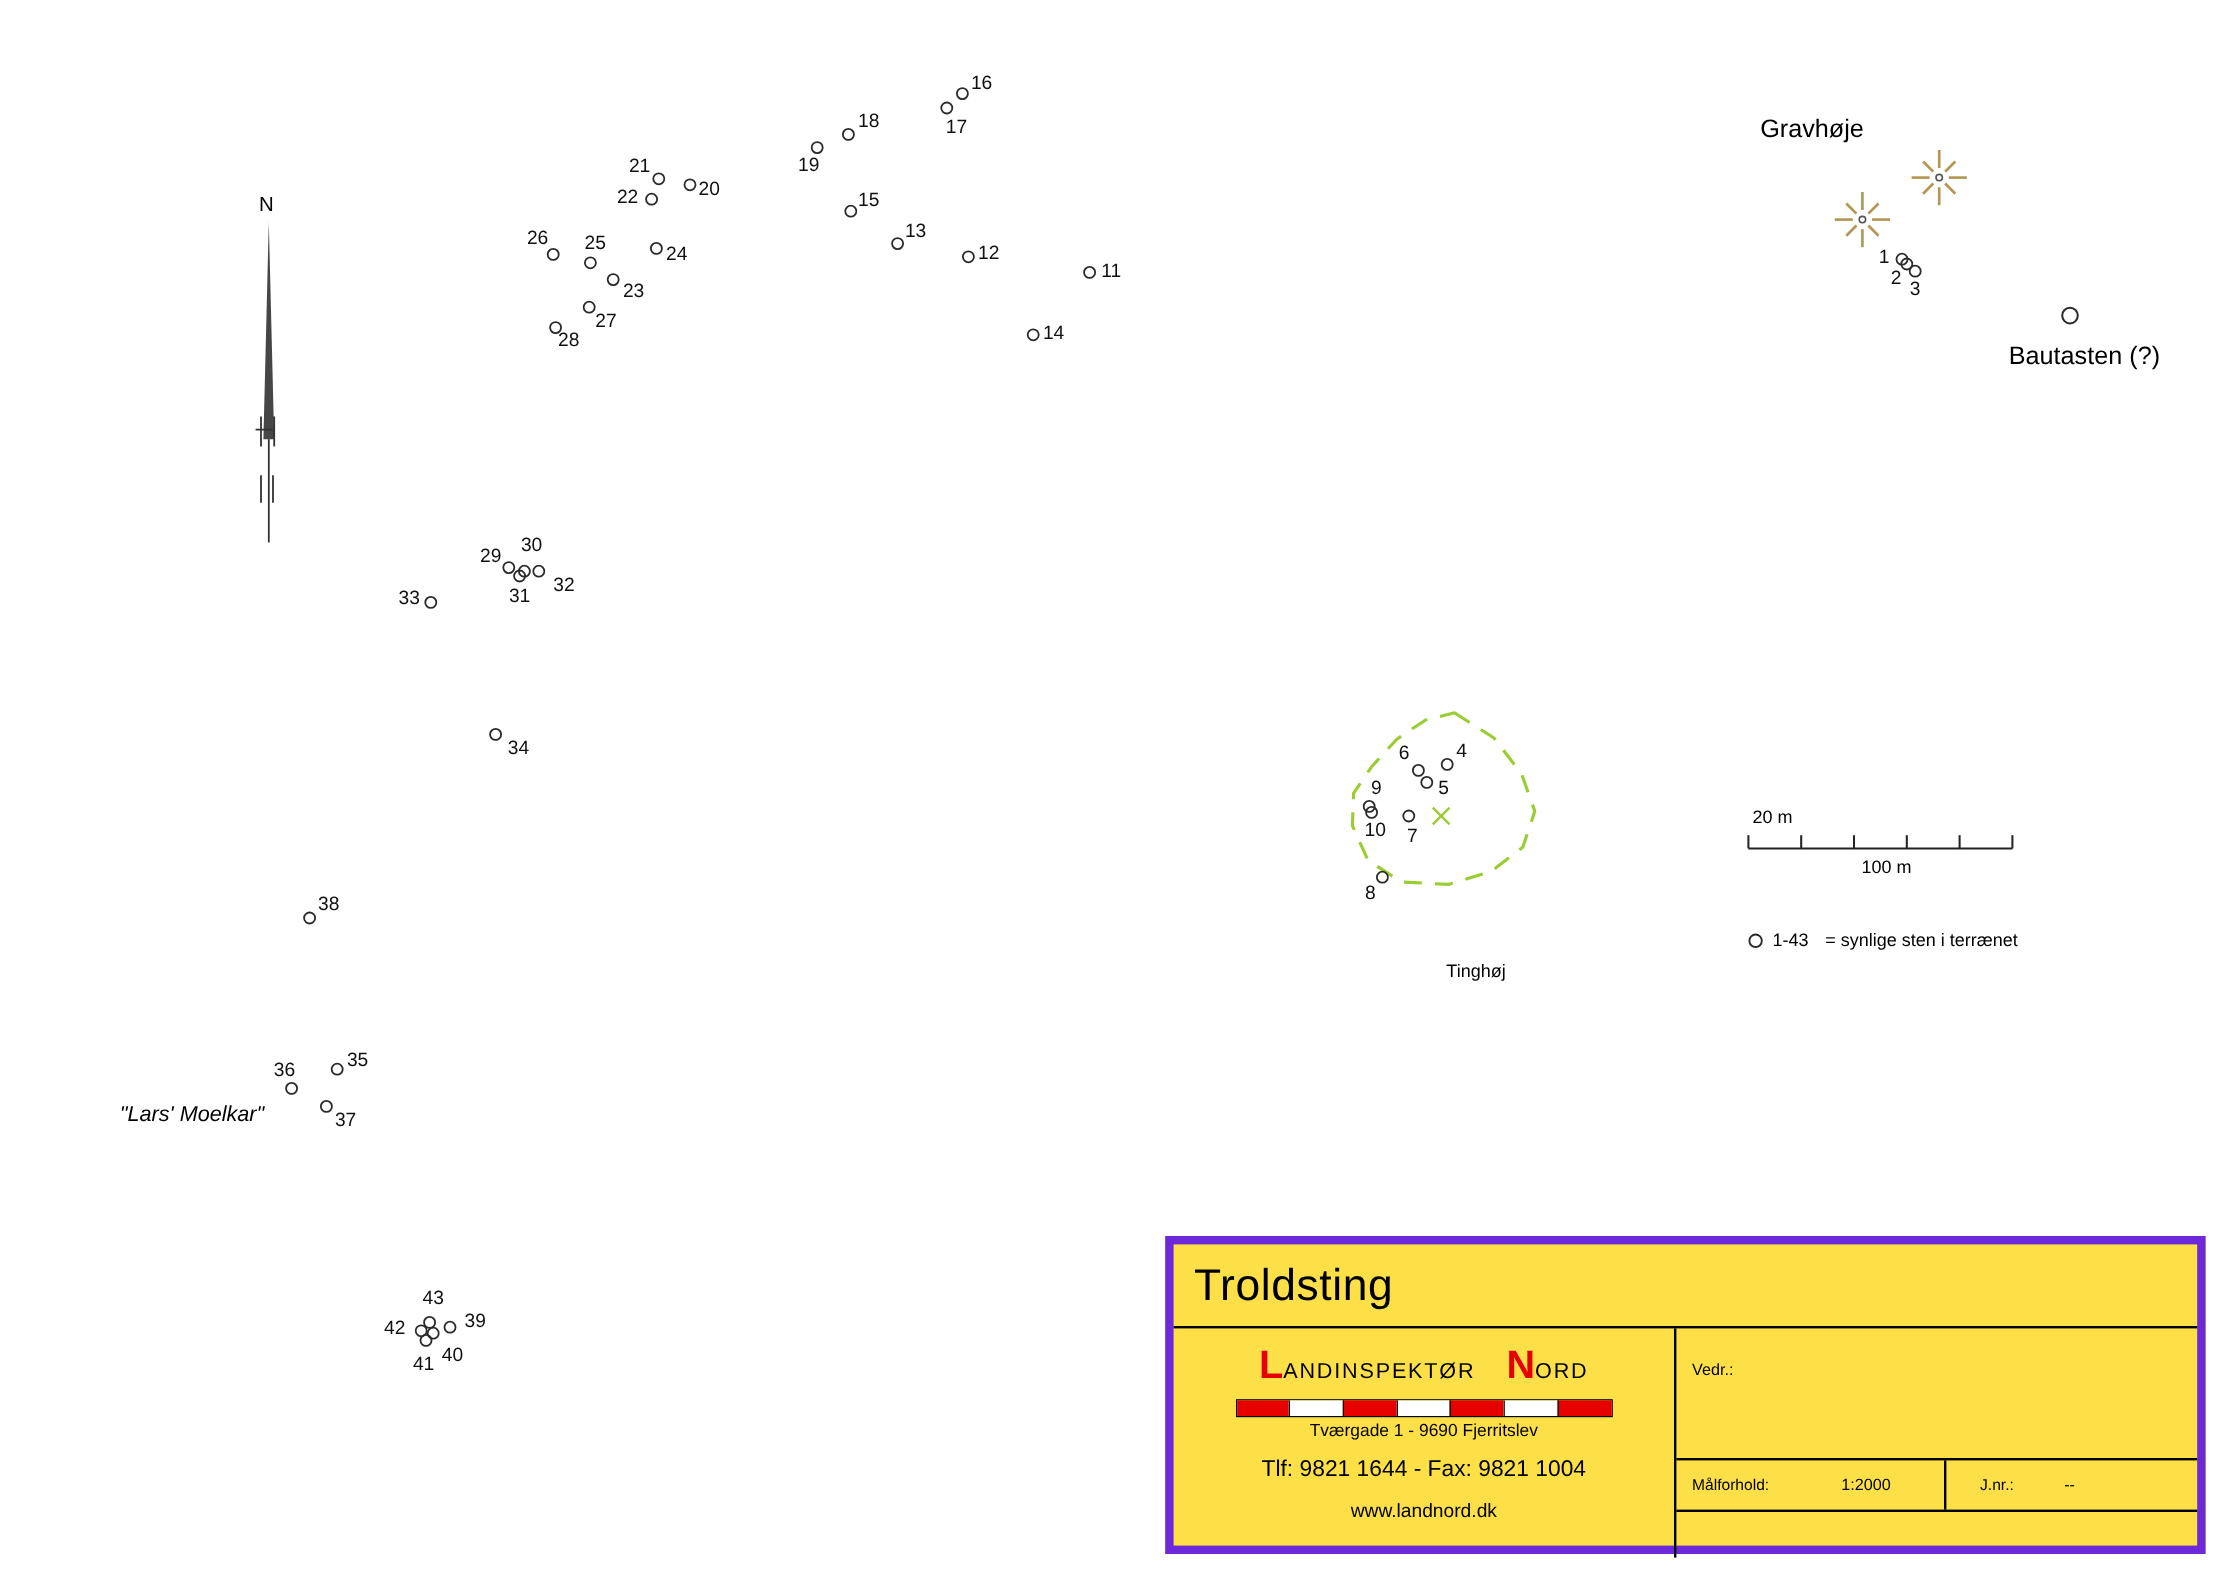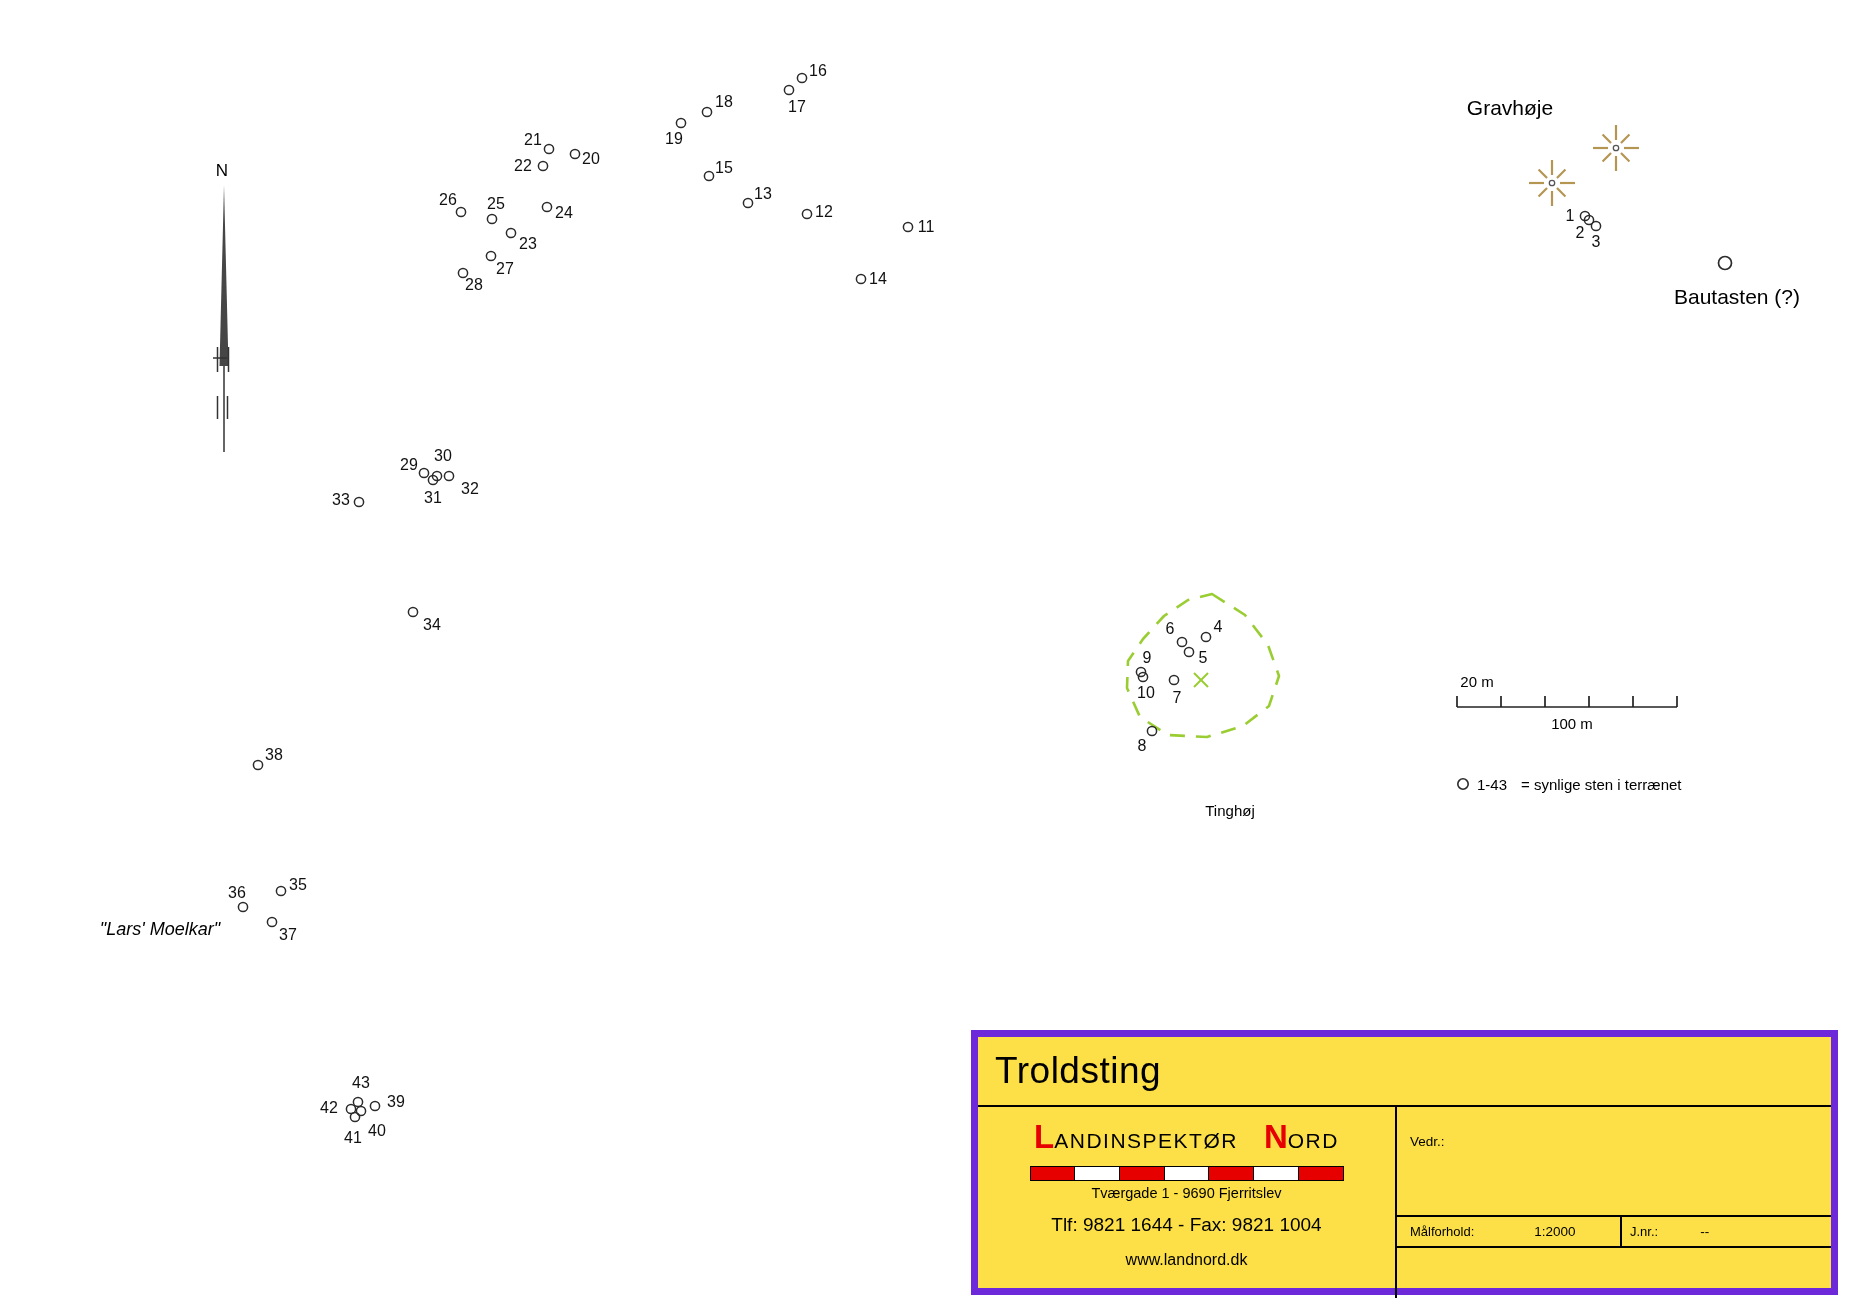--- a/index.html
+++ b/index.html
@@ -38,38 +38,38 @@
   
   .titleblock{position:absolute;left:971px;top:1030px;width:867px;height:265px;
               border:7px solid #6d28d9;box-sizing:border-box;background:#fde047;}
   .tb-header{height:70px;border-bottom:2px solid #000;box-sizing:border-box;
              display:flex;align-items:center;padding-left:17px;font-size:37px;letter-spacing:0.5px;}
   .tb-main{display:flex;height:191px;}
   .tb-left{width:419px;border-right:2px solid #000;box-sizing:border-box;text-align:center;}
   .logo-line{margin-top:13px;display:inline-flex;align-items:baseline;line-height:1;}
   .logo-big{font-size:33px;font-weight:bold;color:var(--logo-red,#e60000);}
   .logo-big.second{margin-left:26px;}
-  .logo-small{font-size:21px;letter-spacing:1.5px;color:#000;}
+  .logo-small{font-size:18px;letter-spacing:1.5px;color:#000;}
   .logo-bar{width:312px;height:13px;margin:13px auto 0;display:flex;
             border:1px solid #000;box-sizing:content-box;}
   .bar-seg{flex:1;}
   .bar-seg.r{background:var(--logo-red,#e60000);}
   .bar-seg.w{background:#fff;}
   .bar-seg + .bar-seg{border-left:1px solid #000;}
   .addr1{margin-top:4px;font-size:14.5px;}
   .addr2{margin-top:13px;font-size:19px;}
   .addr3{margin-top:15px;font-size:16px;}
   .tb-right{flex:1;display:flex;flex-direction:column;}
   .tb-vedr{height:110px;border-bottom:2px solid #000;box-sizing:border-box;position:relative;}
   .vedr-label{position:absolute;left:13px;top:27px;font-size:13.5px;}
   .vedr-lines{position:absolute;left:108px;top:21px;font-size:14.5px;line-height:28px;}
-  .tb-scale-row{height:31px;border-bottom:2px solid #000;box-sizing:border-box;display:flex;}
+  .tb-scale-row{height:43px;border-bottom:2px solid #000;box-sizing:border-box;display:flex;}
   .tb-cell{display:flex;align-items:center;font-size:13px;}
   .tb-cell-maal{width:225px;border-right:2px solid #000;box-sizing:border-box;padding-left:13px;}
-  .tb-cell-jnr{flex:1;padding-left:8px;}
+  .tb-cell-jnr{flex:1;padding-left:28px;}
   .maal-value{margin-left:60px;font-size:13.5px;}
   .jnr-value{margin-left:42px;font-size:13.5px;}
   .tb-date-row{flex:1;display:flex;align-items:center;position:relative;font-size:15px;}
   .tb-date{margin-left:11px;}
   .tb-author{position:absolute;left:272px;}
 </style>
 </head>
 <body>
 
 <svg id="map-svg" width="1853" height="1310" viewBox="0 0 1853 1310">

